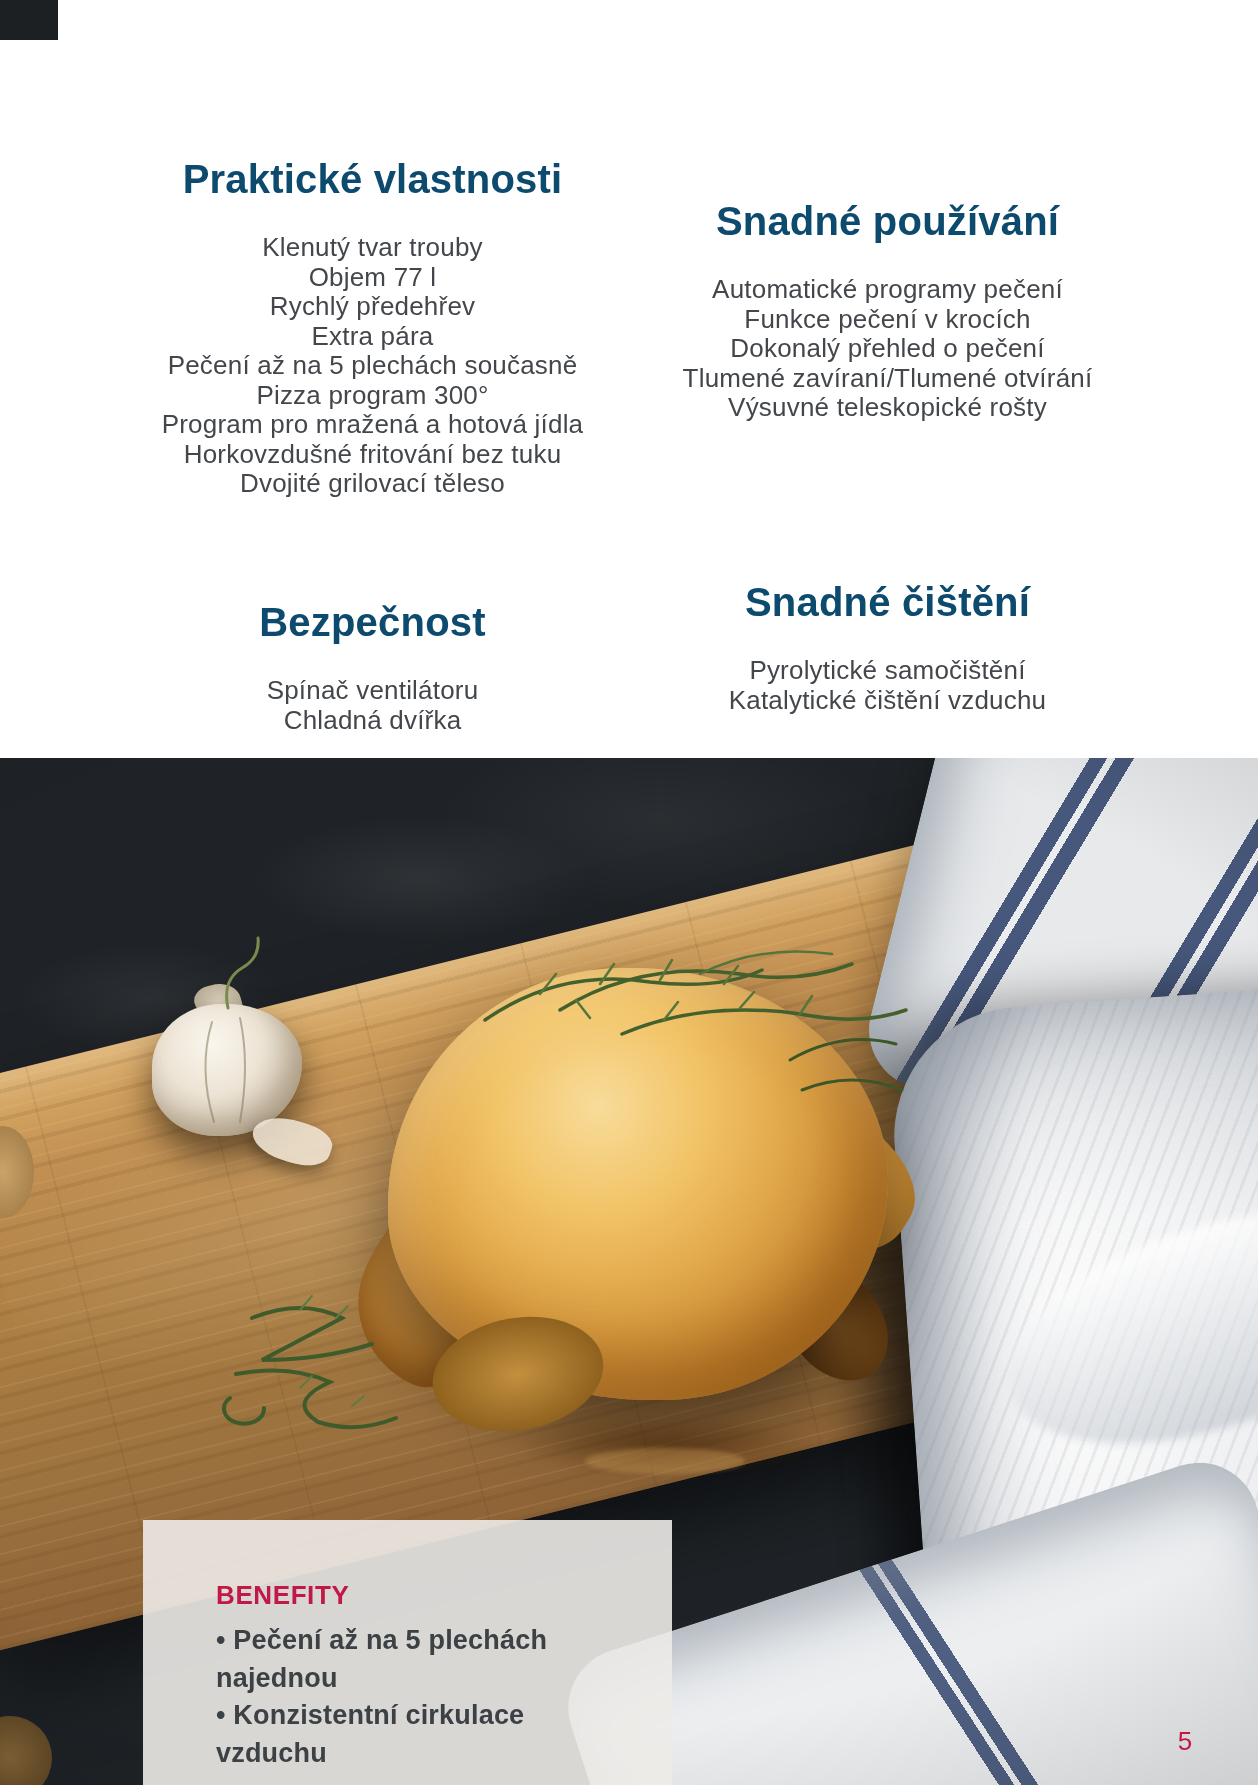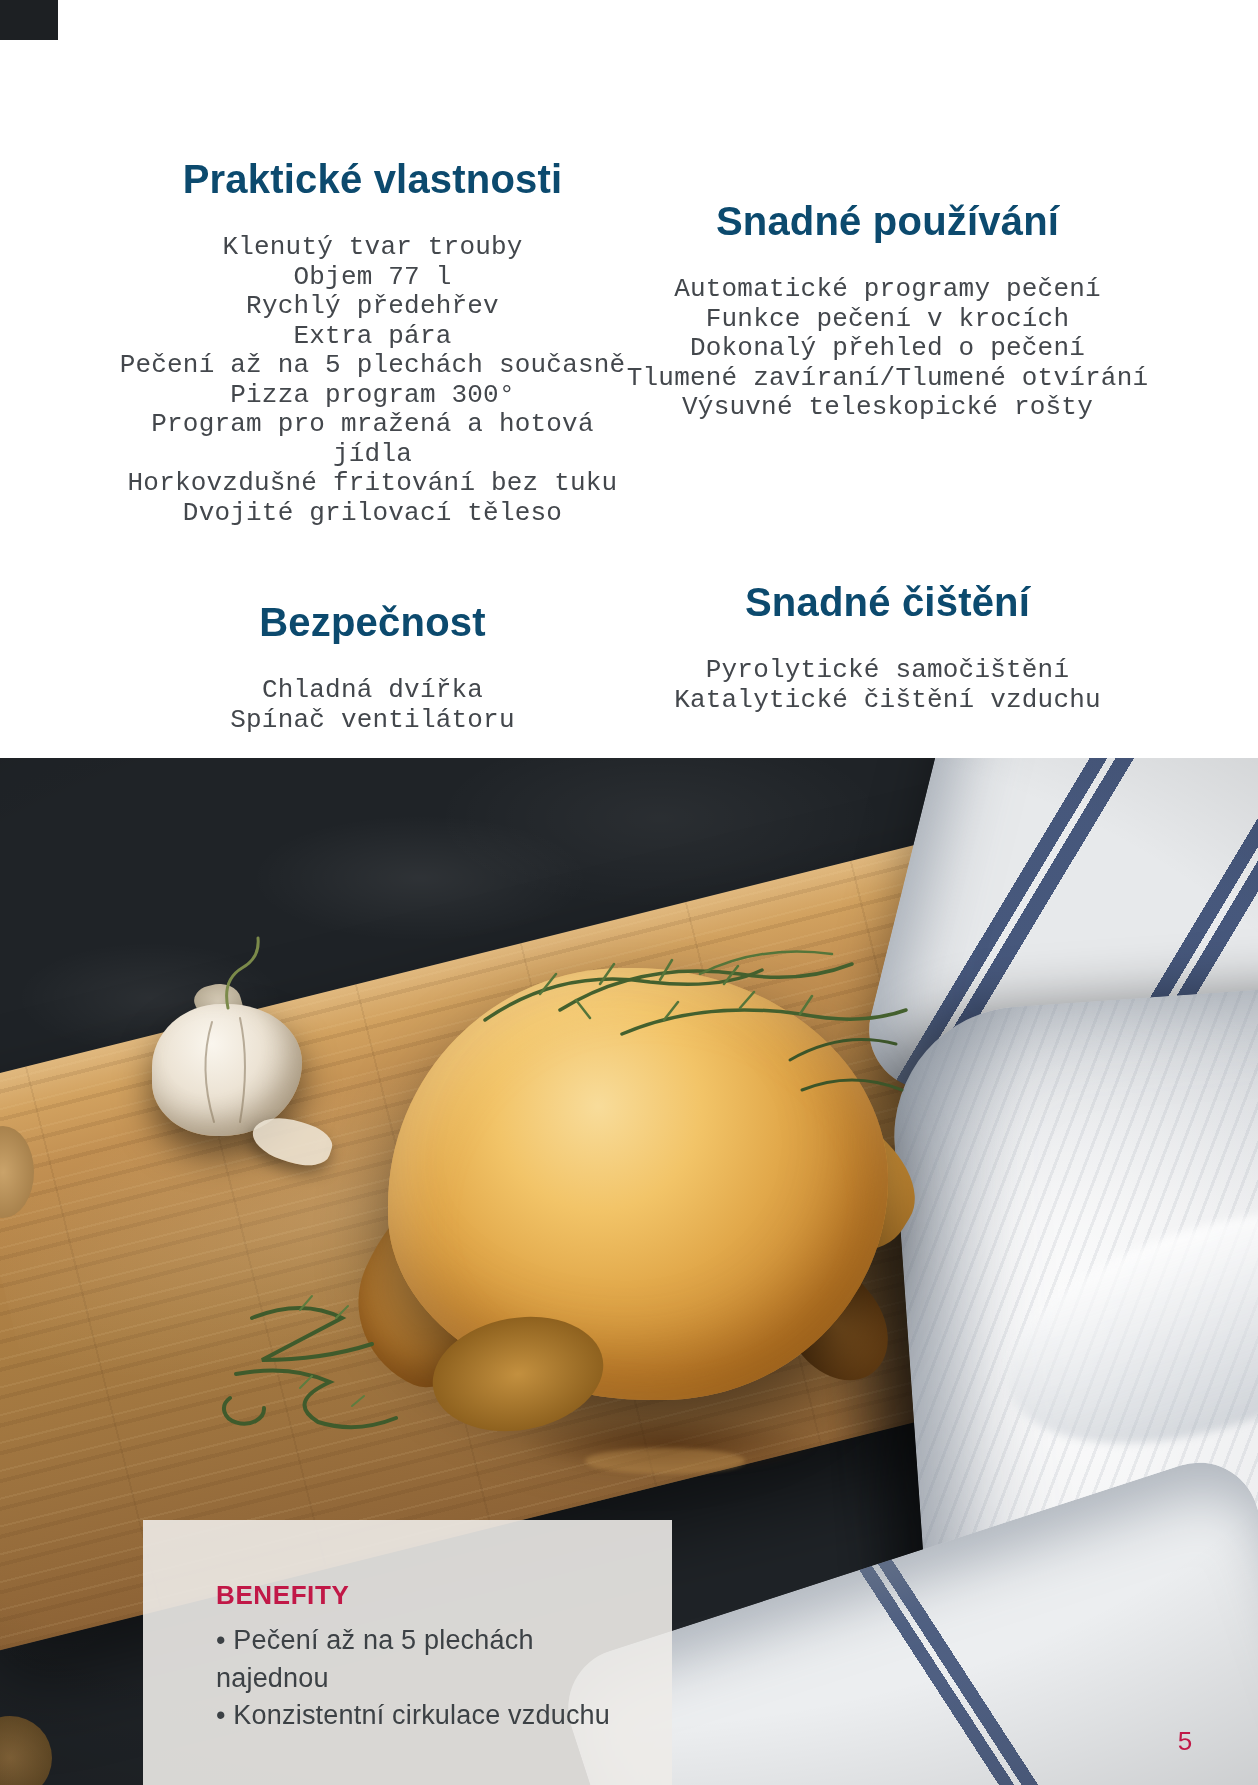--- a/index.html
+++ b/index.html
@@ -7,21 +7,21 @@
         overflow:hidden;font-family:"Liberation Sans",sans-serif;color:#43474c;}
   
   .corner-mark{position:absolute;left:0;top:0;width:58px;height:40px;background:#1d2023;}
   
   .section{position:absolute;text-align:center;}
   .sec-1{left:110px;top:155px;width:525px;}
   .sec-2{left:625px;top:155px;width:525px;margin-top:42px;}
   .sec-3{left:110px;top:598px;width:525px;}
   .sec-4{left:625px;top:578px;width:525px;}
   .section h2{margin:0;font-size:40px;line-height:48px;font-weight:700;color:#0c4a6e;letter-spacing:.2px;}
-  .section .items{margin-top:30px;font-family:Liberation Mono, monospace;}
+  .section .items{margin-top:30px;}
   .section .items .list-line{font-size:26px;line-height:29.5px;letter-spacing:.2px;color:#43474c;}
   
   .photo{position:absolute;left:0;top:758px;width:1258px;height:1027px;background:#1f2327;overflow:hidden;}
   .chalk{position:absolute;inset:0;background:
      radial-gradient(240px 90px at 420px 120px,rgba(255,255,255,.07),transparent 70%),
      radial-gradient(320px 130px at 660px 60px,rgba(255,255,255,.05),transparent 70%),
      radial-gradient(190px 80px at 150px 240px,rgba(255,255,255,.06),transparent 70%),
      radial-gradient(260px 120px at 930px 180px,rgba(255,255,255,.04),transparent 70%),
      radial-gradient(200px 300px at 40px 700px,rgba(255,255,255,.05),transparent 70%);}
   .photo *{position:absolute;}
@@ -79,21 +79,21 @@
      background:radial-gradient(#c3903f,#8f621f 70%);}
   .drippings{left:520px;top:658px;width:300px;height:58px;border-radius:50%;
      background:radial-gradient(rgba(80,40,8,.55),rgba(40,18,2,0) 70%);filter:blur(3px);}
   .juice{left:585px;top:690px;width:160px;height:26px;border-radius:50%;background:rgba(210,160,90,.35);filter:blur(2px);}
   .herb-svg{left:0;top:0;width:1258px;height:1027px;}
   .vignette{inset:0;background:radial-gradient(120% 90% at 45% 45%,transparent 55%,rgba(0,0,0,.28) 100%);}
   
   .benefits{position:absolute;left:143px;top:1520px;width:529px;height:324px;
      background:rgba(237,235,232,.9);box-sizing:border-box;padding:60px 30px 0 73px;}
   .benefits h3{margin:0;font-size:26px;line-height:30px;font-weight:700;color:#c11847;letter-spacing:.6px;}
-  .benefits .items{margin-top:12px;}
+  .benefits .items{margin-top:12px;font-weight:bold;}
   .benefits .items .list-line{font-size:27px;line-height:37.5px;color:#3c4145;letter-spacing:.2px;}
   .page-number{position:absolute;left:1160px;top:1726px;width:50px;text-align:center;
      font-size:26px;font-weight:400;color:#c11847;}
 </style>
 </head>
 <body>
 
 <div class="page">
 
   <div class="corner-mark"></div>
@@ -120,22 +120,22 @@
         <div class="list-line">Funkce pečení v krocích</div>
         <div class="list-line">Dokonalý přehled o pečení</div>
         <div class="list-line">Tlumené zavíraní/Tlumené otvírání</div>
         <div class="list-line">Výsuvné teleskopické rošty</div>
       </div>
   </div>
 
   <div class="section sec-3">
     <h2>Bezpečnost</h2>
     <div class="items">
+        <div class="list-line">Spínač ventilátoru</div>
         <div class="list-line">Chladná dvířka</div>
-        <div class="list-line">Spínač ventilátoru</div>
       </div>
   </div>
 
   <div class="section sec-4">
     <h2>Snadné čištění</h2>
     <div class="items">
         <div class="list-line">Pyrolytické samočištění</div>
         <div class="list-line">Katalytické čištění vzduchu</div>
       </div>
   </div>

